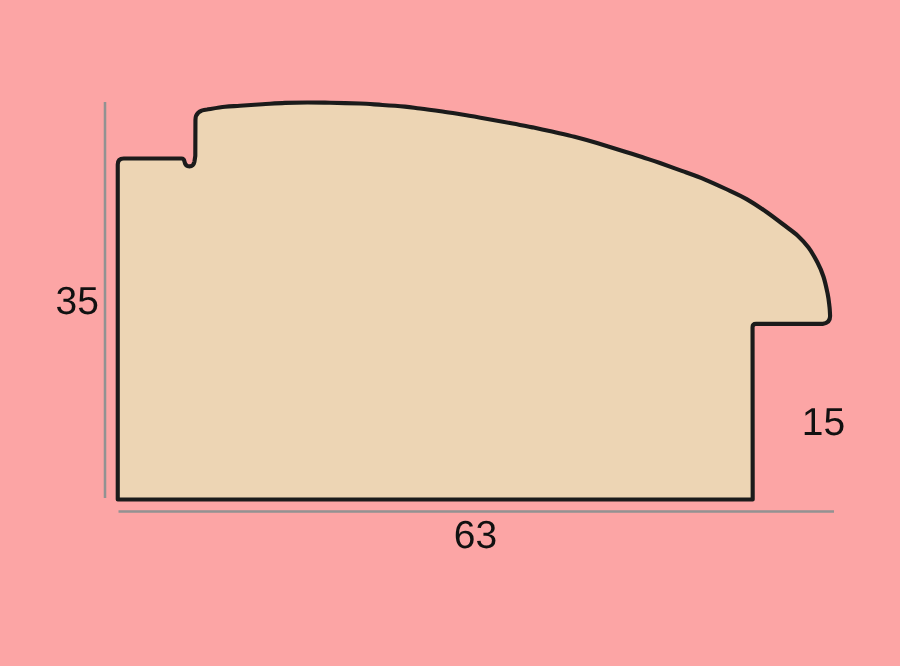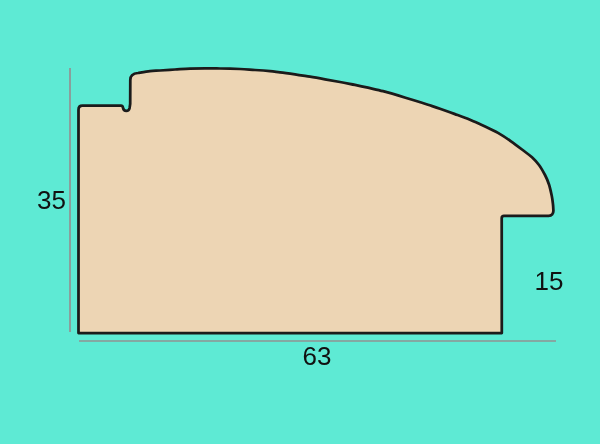--- a/index.html
+++ b/index.html
@@ -1,16 +1,16 @@
 <!DOCTYPE html>
 <html><head>
 <meta charset="utf-8">
 <style>
   html,body{margin:0;padding:0;background:#ffffff;}
-  .wrap{width:600px;height:444px;position:relative;background:#5eead4;overflow:hidden;
+  .wrap{width:600px;height:444px;position:relative;background:#fca5a5;overflow:hidden;
         font-family:"Liberation Sans", sans-serif;}
 </style>
 </head>
 <body>
 <div class="wrap">
 <svg width="600" height="444" viewBox="0 0 600 444" xmlns="http://www.w3.org/2000/svg">
 
   <path d="M 78.5,333
            L 78.5,109.7
            Q 78.5,105.7 82.5,105.7

